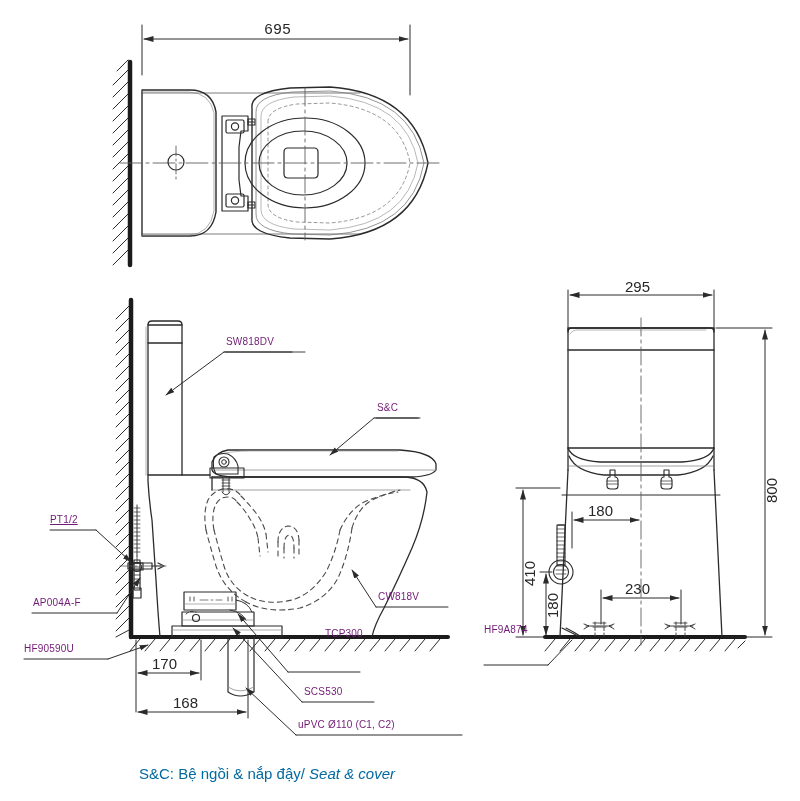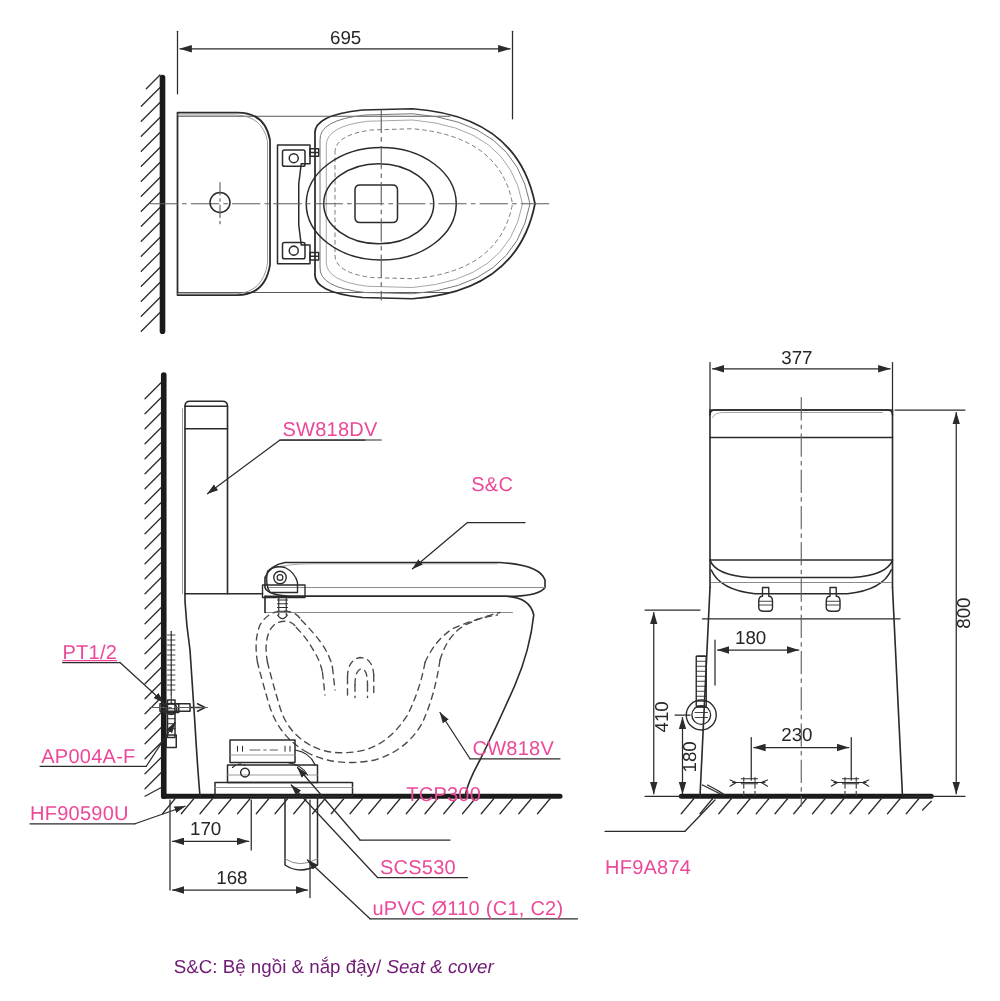--- a/index.html
+++ b/index.html
@@ -1,22 +1,22 @@
 <!DOCTYPE html>
 <html><head>
 <meta charset="utf-8">
 <style>
   html,body{margin:0;padding:0;background:#ffffff;}
   body{width:800px;height:801px;position:relative;overflow:hidden;
        font-family:"Liberation Sans","DejaVu Sans",sans-serif;color:#1d1d1f;}
   #canvas{position:absolute;left:0;top:0;width:800px;height:801px;}
-  .lbl{position:absolute;font-size:16px;color:#ec4899;white-space:nowrap;letter-spacing:.2px;text-align:right;}
+  .lbl{position:absolute;font-size:10px;color:#701a75;white-space:nowrap;letter-spacing:.2px;text-align:right;}
   .dim{position:absolute;font-size:15px;color:#27272a;white-space:nowrap;}
   .dim.vert{transform-origin:0 0;transform:rotate(-90deg);}
-  .caption{position:absolute;font-size:15px;color:#701a75;white-space:nowrap;}
+  .caption{position:absolute;font-size:15px;color:#0369a1;white-space:nowrap;}
   .caption i{font-style:italic;}
   svg{display:block;}
 </style>
 </head>
 <body>
 
 <svg id="canvas" viewBox="0 0 800 801" xmlns="http://www.w3.org/2000/svg">
 
   <defs>
     <marker id="arrR" markerWidth="10" markerHeight="8" refX="9.5" refY="3" orient="auto" markerUnits="userSpaceOnUse">
@@ -434,53 +434,53 @@
 
     <g stroke-width="1">
       <line x1="484" y1="665" x2="548" y2="665"></line>
       <line x1="548" y1="665" x2="572" y2="640"></line>
     </g>
   </g>
 
   </g>
 </svg>
 
-<div class="dim" style="left:264px;top:22px;">695</div>
+<div class="dim" style="left:264px;top:22px;font-family:Liberation Mono, monospace;">695</div>
 
 <div class="dim" style="left:152px;top:655px;">170</div>
 
 <div class="dim" style="left:173px;top:694px;">168</div>
 
-<div class="dim" style="left:625px;top:278px;">377</div>
+<div class="dim" style="left:625px;top:278px;">295</div>
 
 <div class="dim" style="left:588px;top:502px;">180</div>
 
 <div class="dim" style="left:625px;top:580px;">230</div>
 
 <div class="dim vert" style="left:763px;top:503px;">800</div>
 
 <div class="dim vert" style="left:521px;top:586px;">410</div>
 
 <div class="dim vert" style="left:544px;top:618px;">180</div>
 
 <div class="lbl" style="left:226px;top:336px;">SW818DV</div>
 
-<div class="lbl" style="left:377px;top:380px;">S&amp;C</div>
+<div class="lbl" style="left:377px;top:402px;">S&amp;C</div>
 
 <div class="lbl" style="left:50px;top:514px;text-decoration:underline;">PT1/2</div>
 
 <div class="lbl" style="left:33px;top:597px;">AP004A-F</div>
 
 <div class="lbl" style="left:24px;top:643px;">HF90590U</div>
 
 <div class="lbl" style="left:378px;top:591px;">CW818V</div>
 
 <div class="lbl" style="left:290px;top:628px;margin-left:35px;">TCP300</div>
 
 <div class="lbl" style="left:304px;top:686px;">SCS530</div>
 
 <div class="lbl" style="left:298px;top:719px;">uPVC Ø110 (C1, C2)</div>
 
-<div class="lbl" style="left:484px;top:686px;">HF9A874</div>
+<div class="lbl" style="left:484px;top:624px;">HF9A874</div>
 
 <div class="caption" style="left:139px;top:765px;">
   <span>S&amp;C: Bệ ngồi &amp; nắp đậy/ </span><i>Seat &amp; cover</i>
 </div>
 
 </body></html>

